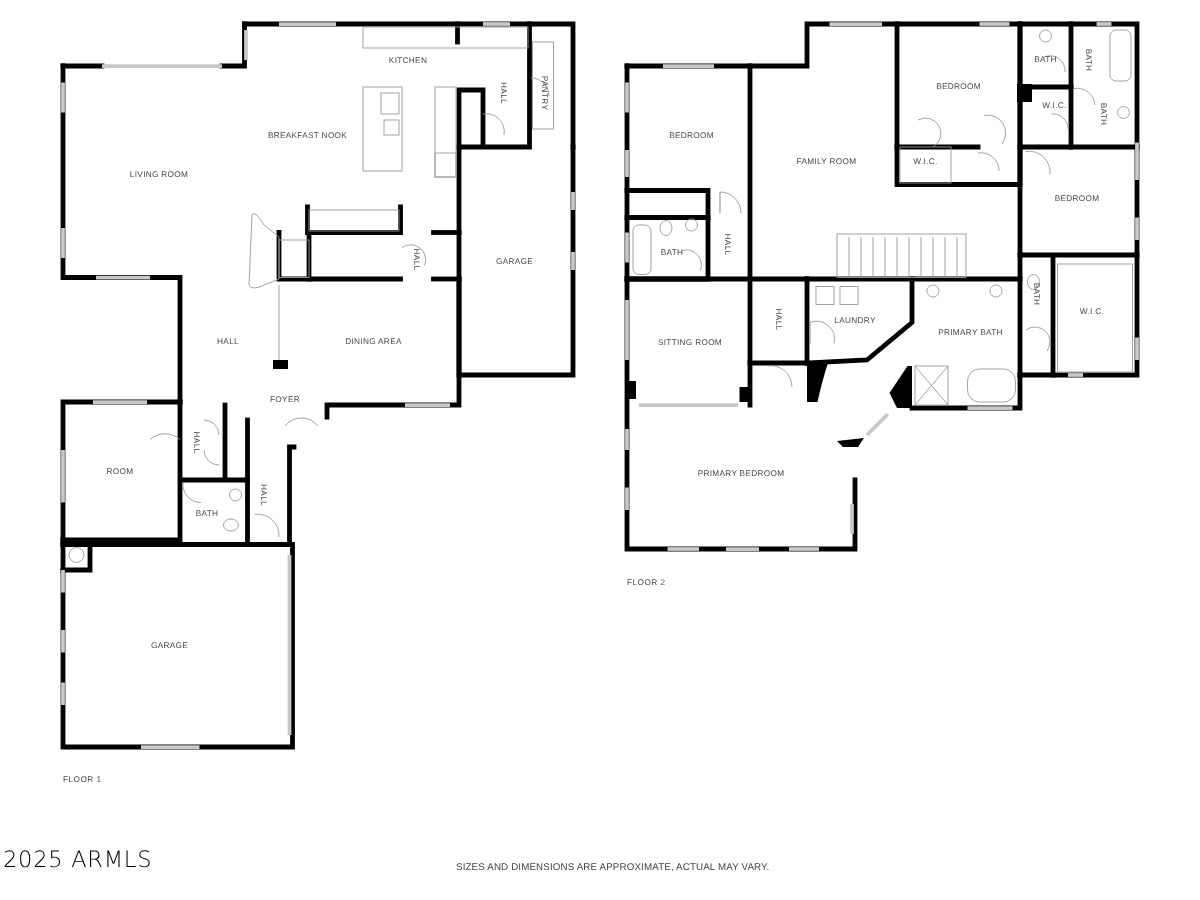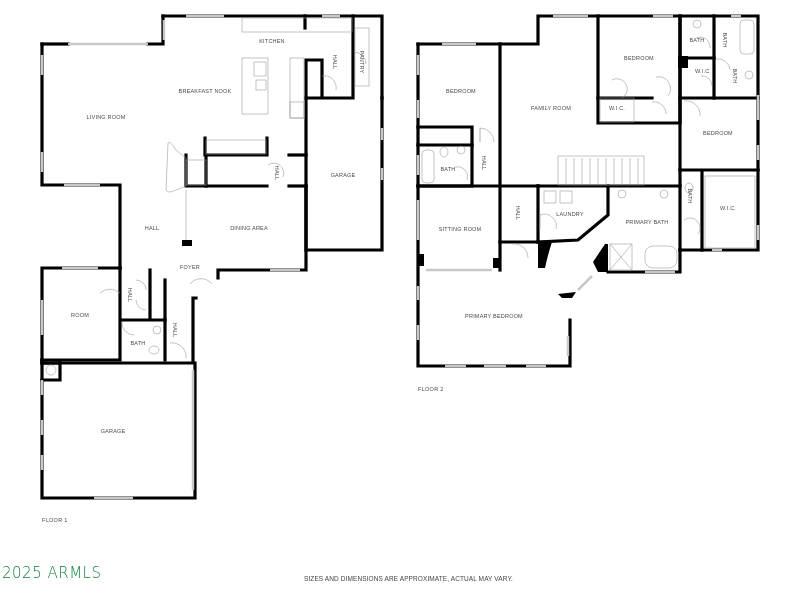--- a/index.html
+++ b/index.html
@@ -1,21 +1,21 @@
 <!DOCTYPE html>
 <html><head>
 <meta charset="utf-8">
 <style>
   html, body { margin:0; padding:0; background:#ffffff; }
   body { width:800px; height:600px; position:relative; overflow:hidden; font-family:"Liberation Sans", sans-serif; }
   #plan { position:absolute; left:0; top:0; width:800px; height:600px; }
   .room-label { position:absolute; font-family:"Liberation Sans", sans-serif; font-size:5.5px; color:#4a4a4a; letter-spacing:0.2px; white-space:nowrap; transform:translate(-50%,-50%); }
   .room-label.v { transform:translate(-50%,-50%) rotate(90deg); }
   .floor-label { position:absolute; font-size:5.5px; color:#4a4a4a; letter-spacing:0.3px; }
-  .copyright { position:absolute; left:2px; top:564px; font-family:"DejaVu Sans", sans-serif; font-size:15px; font-weight:300; color:#15803d; letter-spacing:0.5px; }
+  .copyright { position:absolute; left:2px; top:564px; font-family:"DejaVu Sans", sans-serif; font-size:15px; font-weight:300; color:#000000; letter-spacing:0.5px; }
   .disclaimer { position:absolute; left:304px; top:575px; font-size:6.5px; color:#444; letter-spacing:0.1px; }
 </style>
 </head>
 <body>
 
 <svg id="plan" width="800" height="600" viewBox="0 0 800 600" xmlns="http://www.w3.org/2000/svg">
 
   <g stroke="#000" stroke-width="3.2" fill="none" stroke-linecap="square">
 
     <path d="M163 16 L382 16 L382 98"></path>

